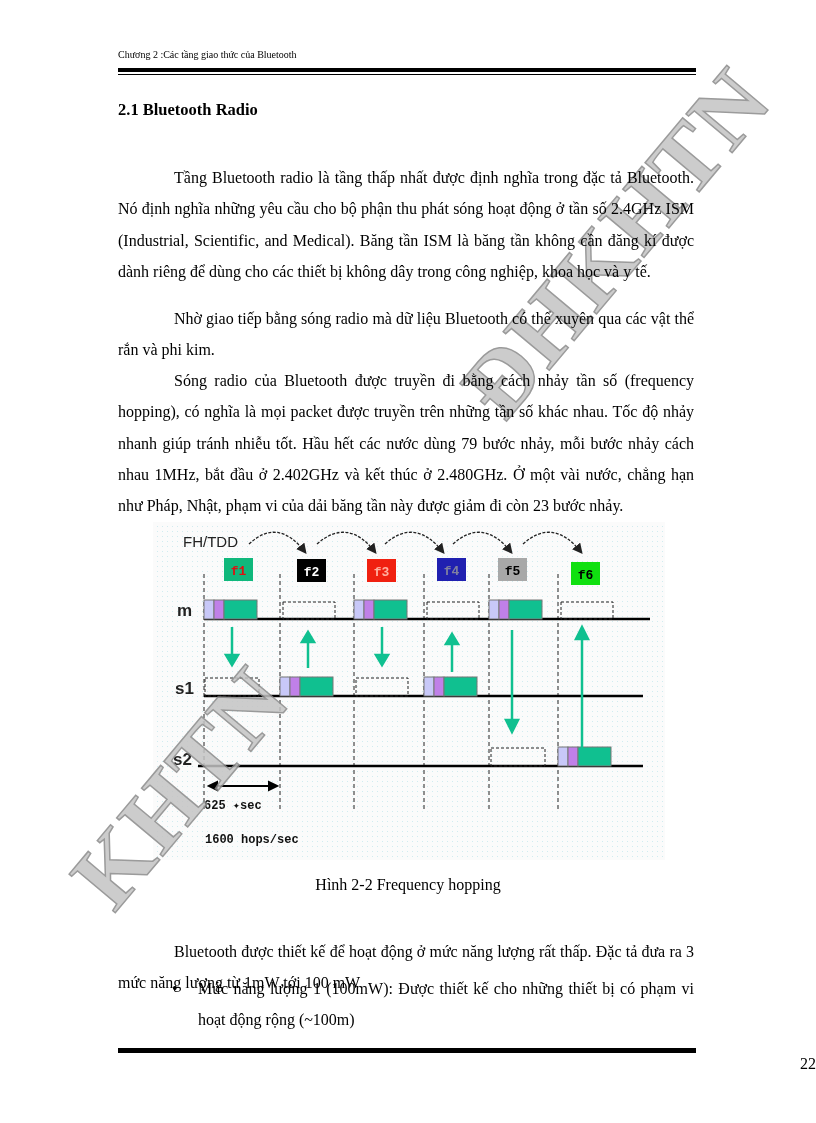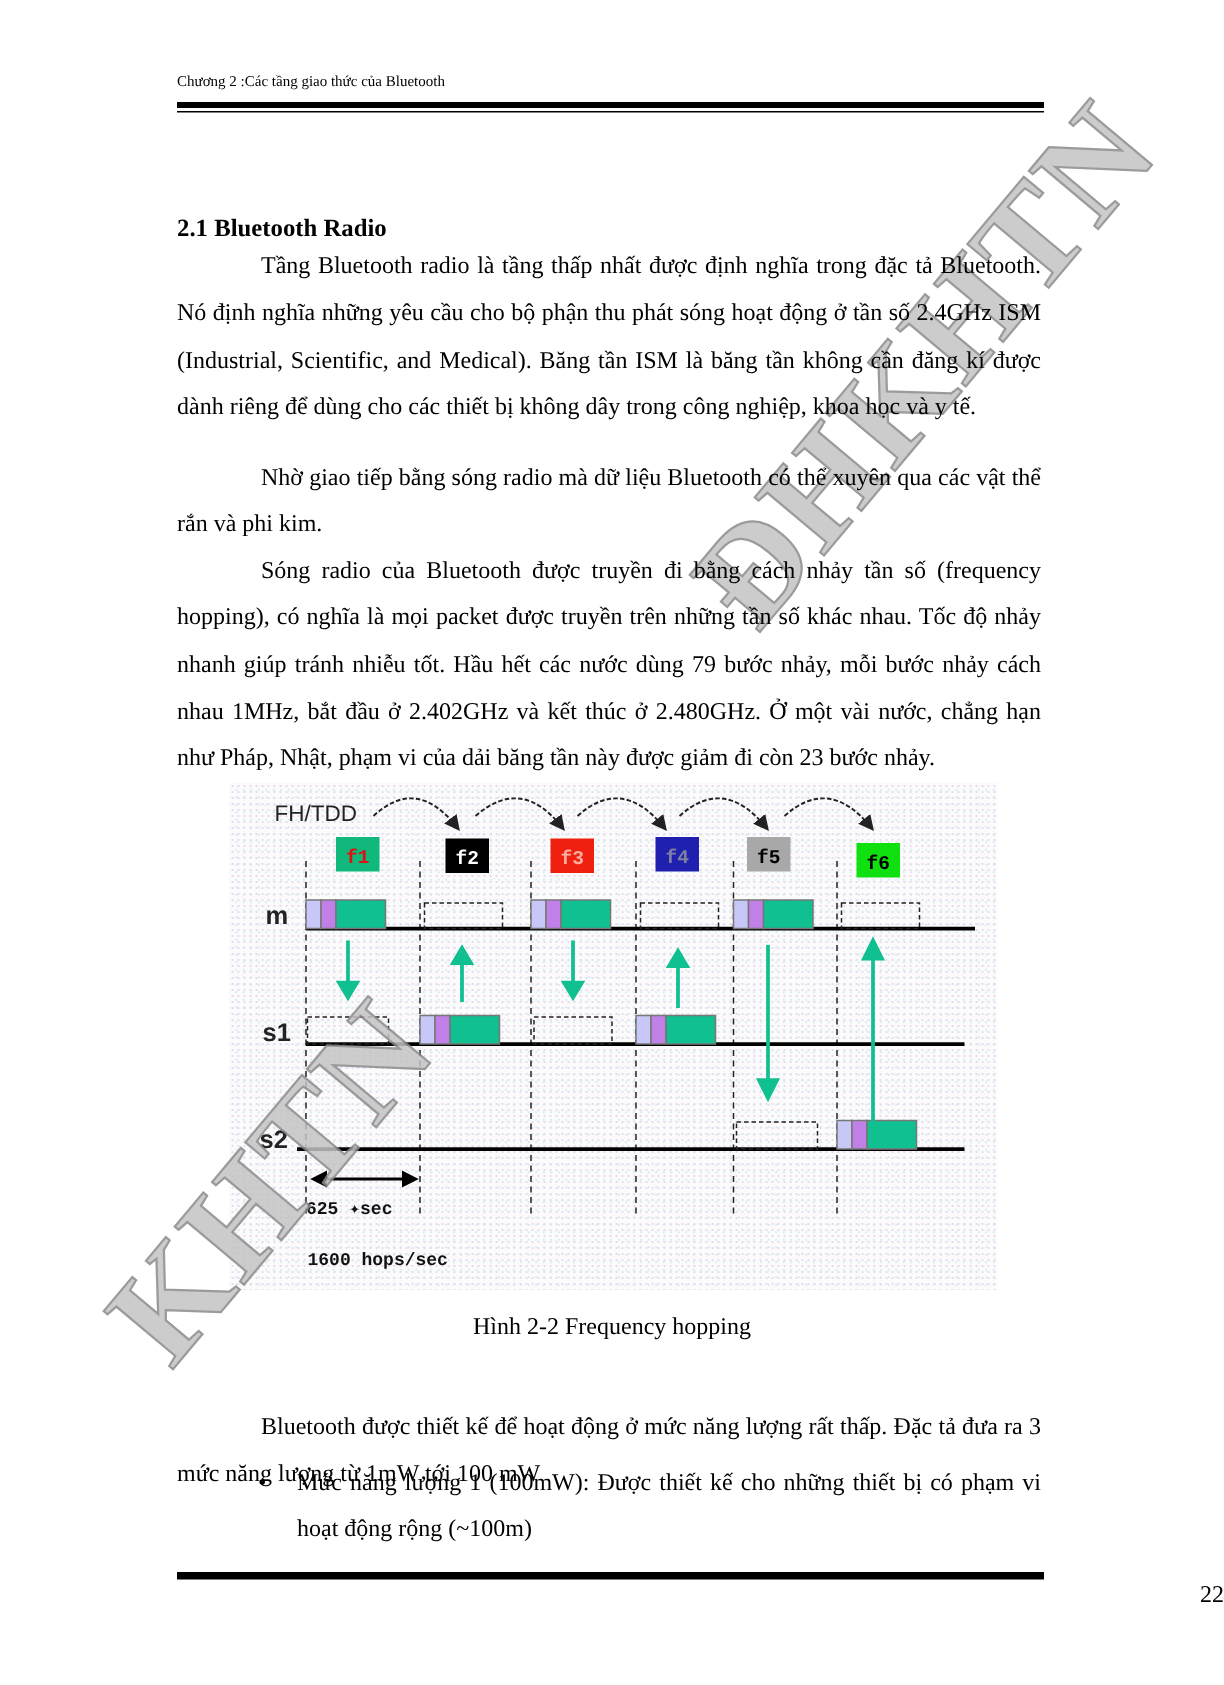--- a/index.html
+++ b/index.html
@@ -1,21 +1,21 @@
 <!DOCTYPE html>
 <html><head>
 <meta charset="utf-8">
 <style>
   html, body { margin: 0; padding: 0; background: #ffffff; }
   body { width: 816px; height: 1123px; position: relative; overflow: hidden;
          font-family: "Liberation Serif", "DejaVu Serif", serif; color: #000; }
   .header-title { position: absolute; left: 118px; top: 49px; font-size: 10px; }
   .header-rule { position: absolute; left: 118px; top: 68px; width: 578px; height: 4px; background: #000; }
   .header-rule2 { position: absolute; left: 118px; top: 74px; width: 578px; height: 1px; background: #000; }
-  .section-title { position: absolute; left: 118px; top: 100px; font-size: 16.5px; font-weight: bold; margin-top: 42px; }
+  .section-title { position: absolute; left: 118px; top: 100px; font-size: 16.5px; font-weight: bold; }
   .para { position: absolute; left: 118px; width: 576px; font-size: 16px; line-height: 31.3px;
           text-align: justify; text-align-last: left; margin-top: 26px; }
   .para .indent { display: inline-block; width: 56px; }
   .p1 { top: 136px; }
   .p2 { top: 277px; }
   .p3 { top: 339px; }
   .figure { position: absolute; left: 153px; top: 522px; width: 512px; height: 338px;
             background-color: #fbfbfb;
             background-image: radial-gradient(#e8d8f0 0.6px, transparent 0.7px),
                               radial-gradient(#d0ecf0 0.6px, transparent 0.7px);

